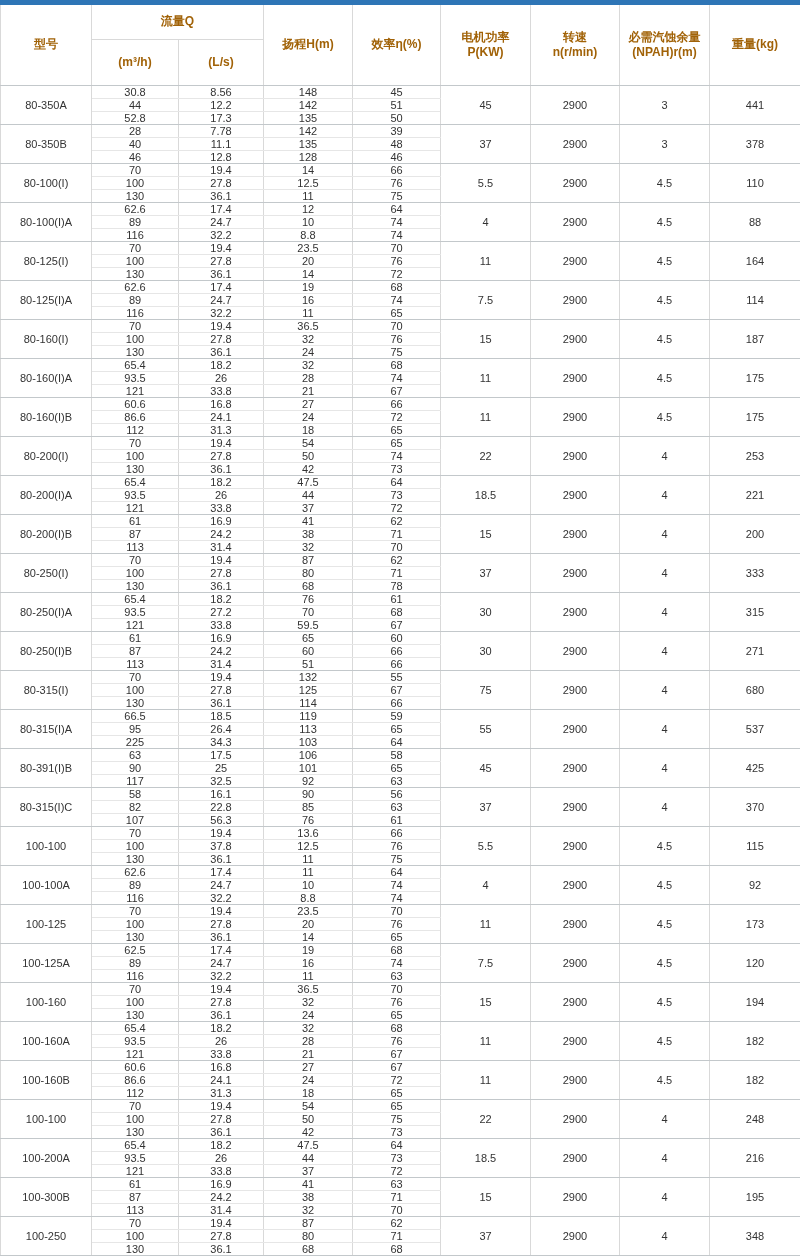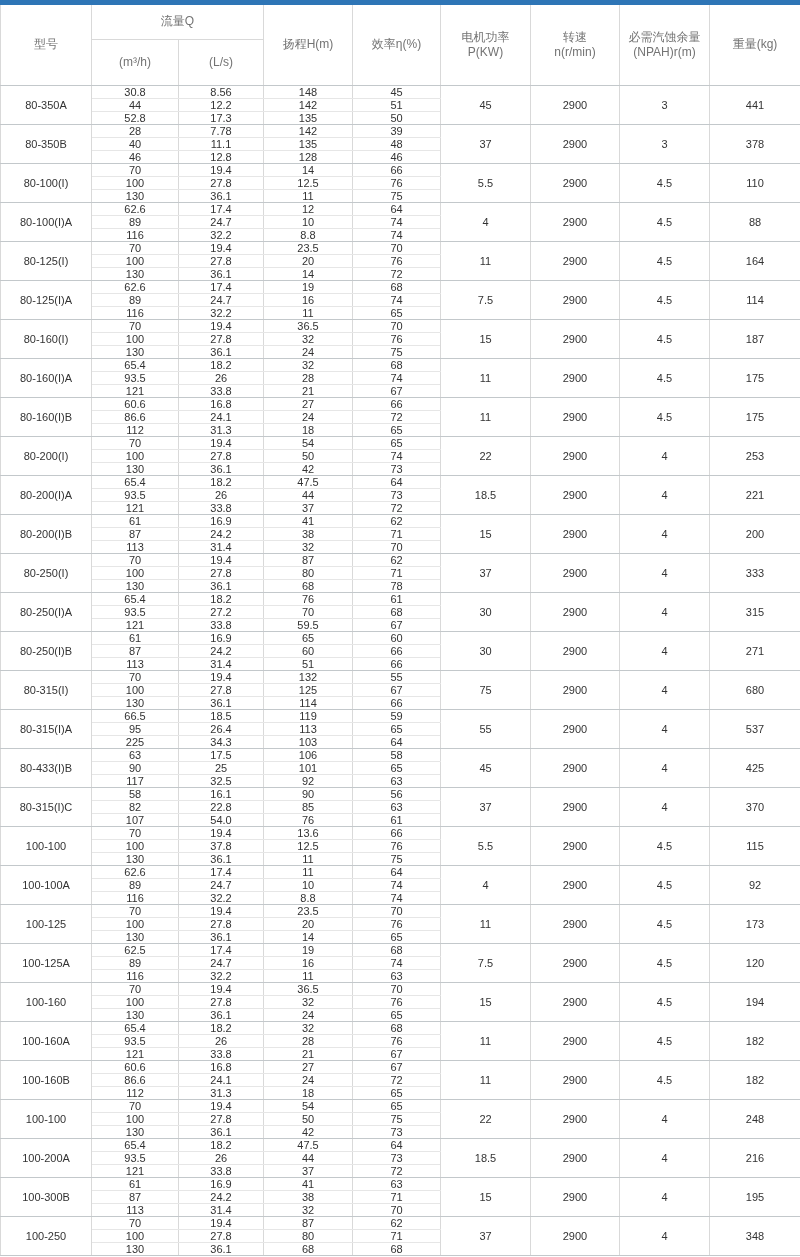--- a/index.html
+++ b/index.html
@@ -20,23 +20,23 @@
   }
   th, td {
     text-align: center;
     vertical-align: middle;
     border-left: 1px solid #d9d9d9;
     border-right: 1px solid #d9d9d9;
     overflow: hidden;
     white-space: nowrap;
   }
   thead th {
-    font-weight: normal;
+    font-weight: bold;
     font-size: 12px;
-    color: #737373;
+    color: #a16207;
     border-bottom: 1px solid #c3c8cb;
     line-height: 15px;
   }
   thead tr.hrow1 th { height: 34px; }
   thead tr.hrow2 th { height: 46px; }
   thead th.flow-group { border-bottom: 1px solid #d9d9d9; }
   tbody td {
     font-size: 11px;
     height: 13px;
     line-height: 12px;
@@ -475,21 +475,21 @@
           <td class="sub">113</td>
           <td class="sub">65</td>
         </tr>
         <tr class="grp-end">
           <td class="sub">225</td>
           <td class="sub">34.3</td>
           <td class="sub">103</td>
           <td class="sub">64</td>
         </tr>
         <tr>
-          <td rowspan="3" class="merged">80-433(I)B</td>
+          <td rowspan="3" class="merged">80-391(I)B</td>
           <td class="sub">63</td>
           <td class="sub">17.5</td>
           <td class="sub">106</td>
           <td class="sub">58</td>
           <td rowspan="3" class="merged">45</td>
           <td rowspan="3" class="merged">2900</td>
           <td rowspan="3" class="merged">4</td>
           <td rowspan="3" class="merged">425</td>
         </tr>
         <tr>
@@ -516,21 +516,21 @@
           <td rowspan="3" class="merged">370</td>
         </tr>
         <tr>
           <td class="sub">82</td>
           <td class="sub">22.8</td>
           <td class="sub">85</td>
           <td class="sub">63</td>
         </tr>
         <tr class="grp-end">
           <td class="sub">107</td>
-          <td class="sub">54.0</td>
+          <td class="sub">56.3</td>
           <td class="sub">76</td>
           <td class="sub">61</td>
         </tr>
         <tr>
           <td rowspan="3" class="merged">100-100</td>
           <td class="sub">70</td>
           <td class="sub">19.4</td>
           <td class="sub">13.6</td>
           <td class="sub">66</td>
           <td rowspan="3" class="merged">5.5</td>

